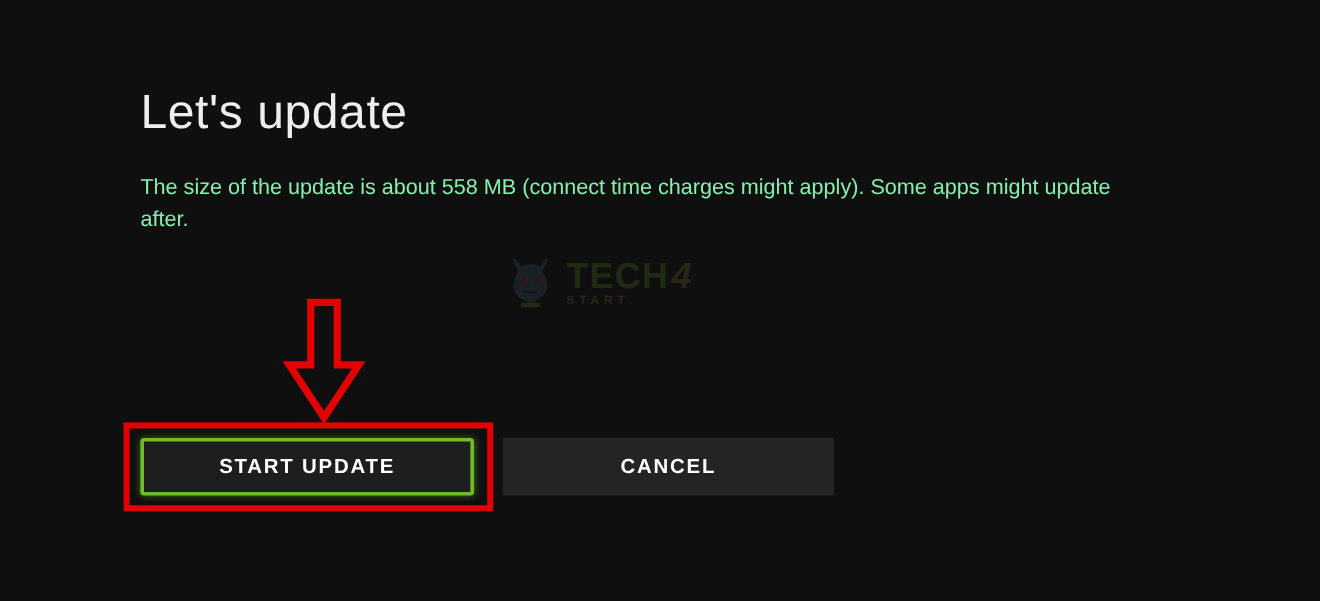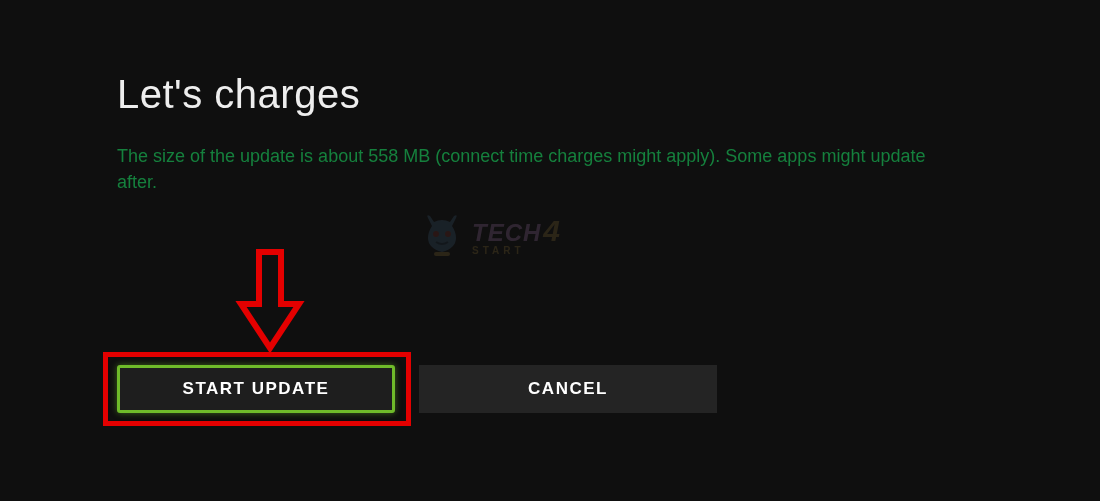--- a/index.html
+++ b/index.html
@@ -24,21 +24,21 @@
       font-size: 40px;
       font-weight: 300;
       letter-spacing: 0.5px;
       margin-bottom: 26px;
       color: #eeeeee;
     }
     .description {
       font-size: 18px;
       font-weight: 400;
       line-height: 1.45;
-      color: #15803d;
+      color: #86efac;
       max-width: 840px;
       margin-bottom: 4px;
     }
     .watermark {
       position: absolute;
       top: 212px;
       left: 420px;
       display: flex;
       align-items: center;
       gap: 8px;
@@ -51,25 +51,24 @@
     .watermark-text {
       display: flex;
       flex-direction: column;
       line-height: 0.9;
     }
     .watermark-main {
       display: flex;
       align-items: baseline;
     }
     .watermark-tech {
-      font-size: 24px;
+      font-size: 30px;
       font-weight: 900;
-      font-style: italic;
       letter-spacing: 1px;
-      color: #f0abfc;
+      color: #84cc16;
     }
     .watermark-4 {
       font-size: 30px;
       font-weight: 900;
       font-style: italic;
       color: #d4a84a;
       margin-left: 2px;
     }
     .watermark-sub {
       font-size: 10px;
@@ -108,38 +107,38 @@
       user-select: none;
     }
     .btn-primary {
       width: 278px;
       background: #1e1e1e;
       border: 3px solid #6fbb2a;
       border-radius: 3px;
       box-shadow: 0 0 6px rgba(111, 187, 42, 0.5);
     }
     .btn-secondary {
-      width: 298px;
+      width: 276px;
       background: #242424;
     }
     .annotation-box {
       position: absolute;
       top: 352px;
       left: 103px;
       width: 308px;
       height: 74px;
       border: 5px solid #e40000;
       pointer-events: none;
     }
   </style>
 </head>
 <body>
 
 <div class="content">
-  <h1 class="title">Let's charges</h1>
+  <h1 class="title">Let's update</h1>
   <p class="description">The size of the update is about 558 MB (connect time charges might apply). Some apps might update after.</p>
 </div>
 
 <div class="watermark">
   <span class="watermark-icon">
     <svg width="44" height="48" viewBox="0 0 44 48">
       <path d="M8 6 Q6 2 10 4 L14 10 Q18 8 22 8 Q26 8 30 10 L34 4 Q38 2 36 6 L32 14 Q36 20 36 26 Q36 36 22 40 Q8 36 8 26 Q8 20 12 14 Z" fill="#5a8db8"></path>
       <circle cx="16" cy="22" r="3" fill="#c4453a"></circle>
       <circle cx="28" cy="22" r="3" fill="#c4453a"></circle>
       <path d="M16 30 Q22 34 28 30" stroke="#2a4a68" stroke-width="2" fill="none"></path>

